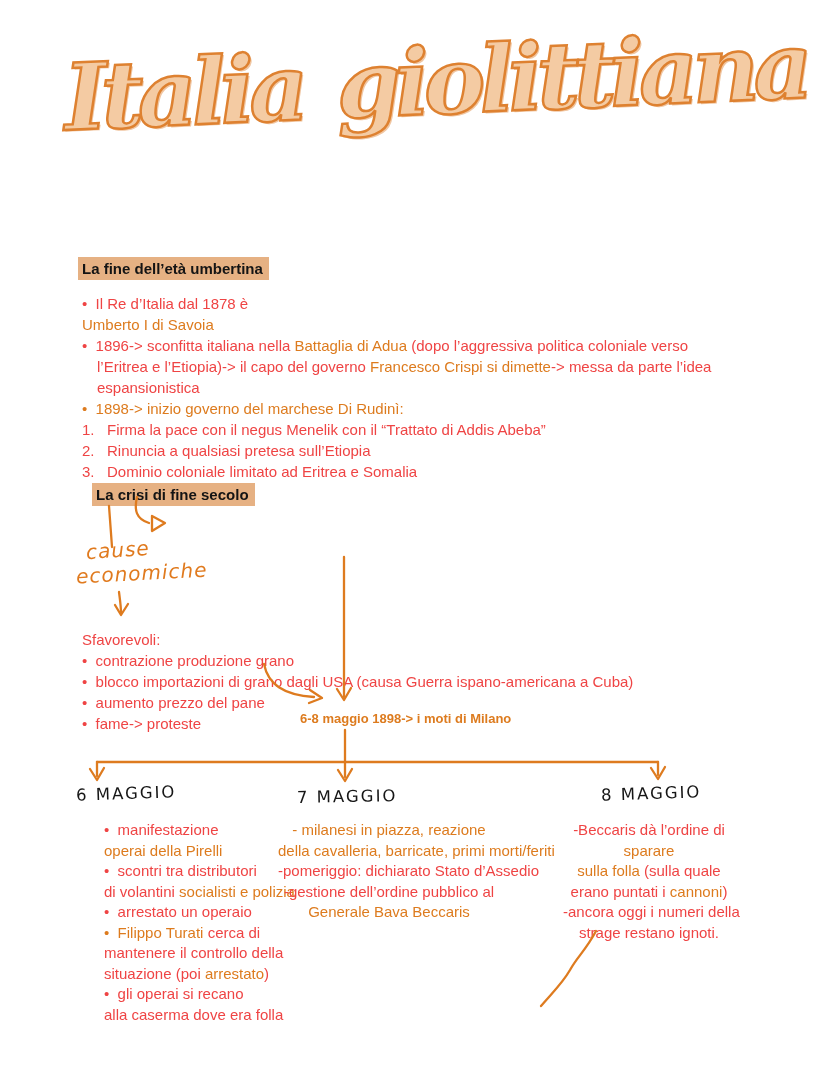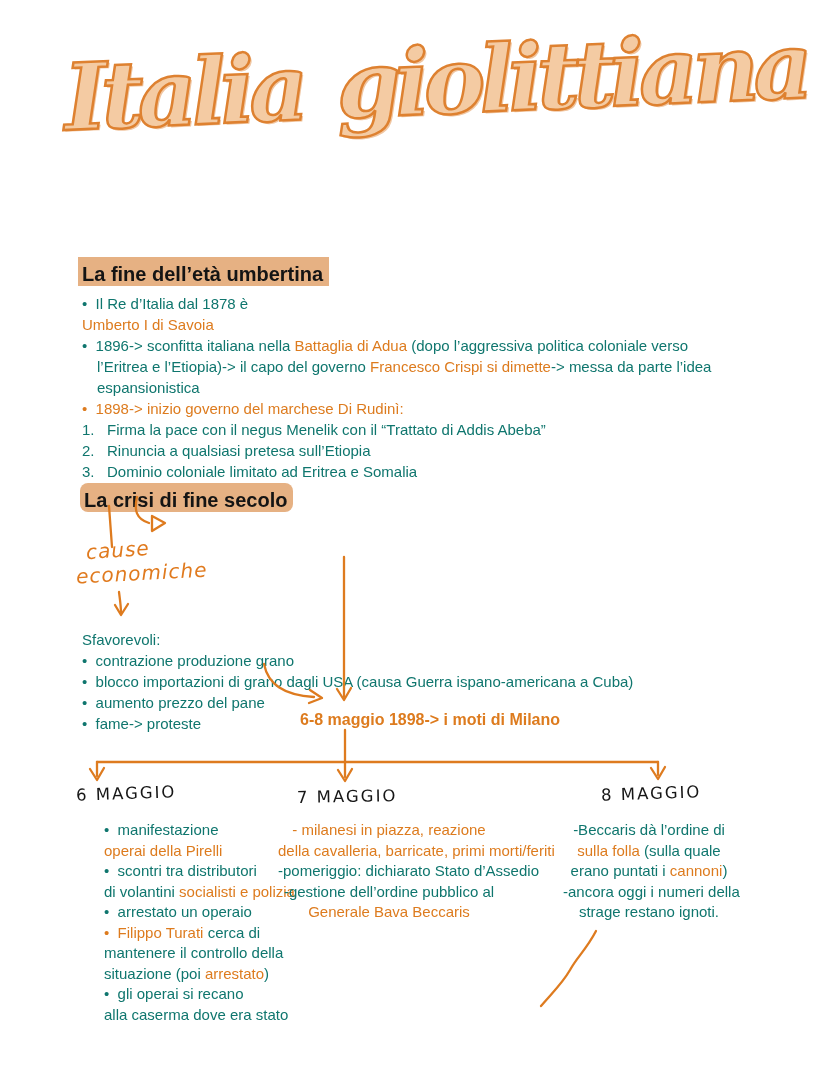--- a/index.html
+++ b/index.html
@@ -13,44 +13,44 @@
     font-family:"DejaVu Serif",serif;font-style:italic;font-weight:bold;
     font-size:92px;line-height:1;white-space:nowrap;
     color:#f4cba3;-webkit-text-stroke:2.5px #de8130;
     text-shadow:2px 2px 0 rgba(222,129,48,.45);
     letter-spacing:-6px;word-spacing:8px;
     transform:rotate(-2.5deg);transform-origin:left top;
   }
   
   .hl-heading{
     position:absolute;display:inline-block;background:#e6b183;color:#141414;
-    font-weight:bold;font-size:20px;line-height:19px;padding:8px 6px 2px 4px;
+    font-weight:bold;font-size:15px;line-height:19px;padding:2px 6px 2px 4px;
     white-space:pre;
   }
   
   .block{position:absolute;}
   .ln{font-size:15px;line-height:21px;white-space:pre;}
   .lh205 .ln{line-height:20.5px;margin-left:28px;}
   .ind1{padding-left:15px;}
-  .seg-k{color:#0f766e;}
+  .seg-k{color:#ef4444;}
   .seg-kb{color:#1c1c1c;font-weight:bold;}
   .seg-o{color:#dd7b1e;font-weight:normal;}
   .center{text-align:center;}
   
   .handwrite{
     position:absolute;font-family:"DejaVu Sans",sans-serif;font-style:italic;
     color:#e07a1e;font-size:20px;white-space:nowrap;letter-spacing:1px;
   }
   
   .date-hw{
     position:absolute;font-family:"DejaVu Sans",sans-serif;color:#161616;
     font-size:16.5px;letter-spacing:2px;white-space:nowrap;
   }
   .moti-title{
-    position:absolute;font-size:16px;font-weight:bold;color:#dd7b1e;white-space:pre;
+    position:absolute;font-size:13px;font-weight:bold;color:#dd7b1e;white-space:pre;
   }
   .ink{position:absolute;left:0;top:0;width:828px;height:1083px;pointer-events:none;}
 </style>
 </head>
 <body>
 
 <div class="page">
 
   <div class="big-title">Italia giolittiana</div>
 
@@ -61,21 +61,21 @@
     <div class="ln"><span class="seg-o">Umberto I di Savoia</span></div>
     <div class="ln"><span class="seg-k">•  1896-&gt; sconfitta italiana nella </span><span class="seg-o">Battaglia di Adua</span><span class="seg-k"> (dopo l’aggressiva politica coloniale verso</span></div>
     <div class="ln ind1"><span class="seg-k">l’Eritrea e l’Etiopia)-&gt; il capo del governo </span><span class="seg-o">Francesco Crispi si dimette</span><span class="seg-k">-&gt; messa da parte l’idea</span></div>
     <div class="ln ind1"><span class="seg-k">espansionistica</span></div>
     <div class="ln"><span class="seg-o">•  1898-&gt; inizio governo del marchese Di Rudinì:</span></div>
     <div class="ln"><span class="seg-k">1.   Firma la pace con il negus Menelik con il “Trattato di Addis Abeba”</span></div>
     <div class="ln"><span class="seg-k">2.   Rinuncia a qualsiasi pretesa sull’Etiopia</span></div>
     <div class="ln"><span class="seg-k">3.   Dominio coloniale limitato ad Eritrea e Somalia</span></div>
   </div>
 
-  <div class="hl-heading" style="left:80px;top:483px;border-radius:8px;">La crisi di fine secolo</div>
+  <div class="hl-heading" style="left:92px;top:483px;">La crisi di fine secolo</div>
 
 
   <div class="handwrite" style="left:86px;top:538px;transform:rotate(-4deg);">cause</div>
   <div class="handwrite" style="left:76px;top:561px;transform:rotate(-3deg);">economiche</div>
 
   <div class="block" style="left:82px;top:610px;margin-top:19px;">
     <div class="ln"><span class="seg-k">Sfavorevoli:</span></div>
     <div class="ln"><span class="seg-k">•  contrazione produzione grano</span></div>
     <div class="ln"><span class="seg-k">•  blocco importazioni di grano dagli USA (causa Guerra ispano-americana a Cuba)</span></div>
     <div class="ln"><span class="seg-k">•  aumento prezzo del pane</span></div>
@@ -91,33 +91,34 @@
   <div class="block lh205" style="left:76px;top:820px;">
     <div class="ln"><span class="seg-k">•  manifestazione</span></div>
     <div class="ln"><span class="seg-o">operai della Pirelli</span></div>
     <div class="ln"><span class="seg-k">•  scontri tra distributori</span></div>
     <div class="ln"><span class="seg-k">di volantini </span><span class="seg-o">socialisti e polizia</span></div>
     <div class="ln"><span class="seg-k">•  arrestato un operaio</span></div>
     <div class="ln"><span class="seg-o">•  Filippo Turati </span><span class="seg-k">cerca di</span></div>
     <div class="ln"><span class="seg-k">mantenere il controllo della</span></div>
     <div class="ln"><span class="seg-k">situazione (poi </span><span class="seg-o">arrestato</span><span class="seg-k">)</span></div>
     <div class="ln"><span class="seg-k">•  gli operai si recano</span></div>
-    <div class="ln"><span class="seg-k">alla caserma dove era stato</span></div>
+    <div class="ln"><span class="seg-k">alla caserma dove era folla</span></div>
   </div>
 
   <div class="block lh205 center" style="left:250px;top:820px;width:250px;">
     <div class="ln"><span class="seg-o">- milanesi in piazza, reazione</span></div>
     <div class="ln"><span class="seg-o">della cavalleria, barricate, primi morti/feriti</span></div>
     <div class="ln"><span class="seg-k">-pomeriggio: dichiarato Stato d’Assedio</span></div>
     <div class="ln"><span class="seg-k">-gestione dell’ordine pubblico al</span></div>
     <div class="ln"><span class="seg-o">Generale Bava Beccaris</span></div>
   </div>
 
   <div class="block lh205 center" style="left:535px;top:820px;width:200px;">
     <div class="ln"><span class="seg-k">-Beccaris dà l’ordine di</span></div>
+    <div class="ln"><span class="seg-o">sparare</span></div>
     <div class="ln"><span class="seg-o">sulla folla </span><span class="seg-k">(sulla quale</span></div>
     <div class="ln"><span class="seg-k">erano puntati i </span><span class="seg-o">cannoni</span><span class="seg-k">)</span></div>
     <div class="ln"><span class="seg-k">-ancora oggi i numeri della</span></div>
     <div class="ln"><span class="seg-k">strage restano ignoti.</span></div>
   </div>
 
   <svg class="ink" viewBox="0 0 828 1083">
     <g stroke="#de7b1f" stroke-width="2.3" fill="none" stroke-linecap="round" stroke-linejoin="round">
 
       <path d="M109,506 C110,520 111,533 112,547"></path>

